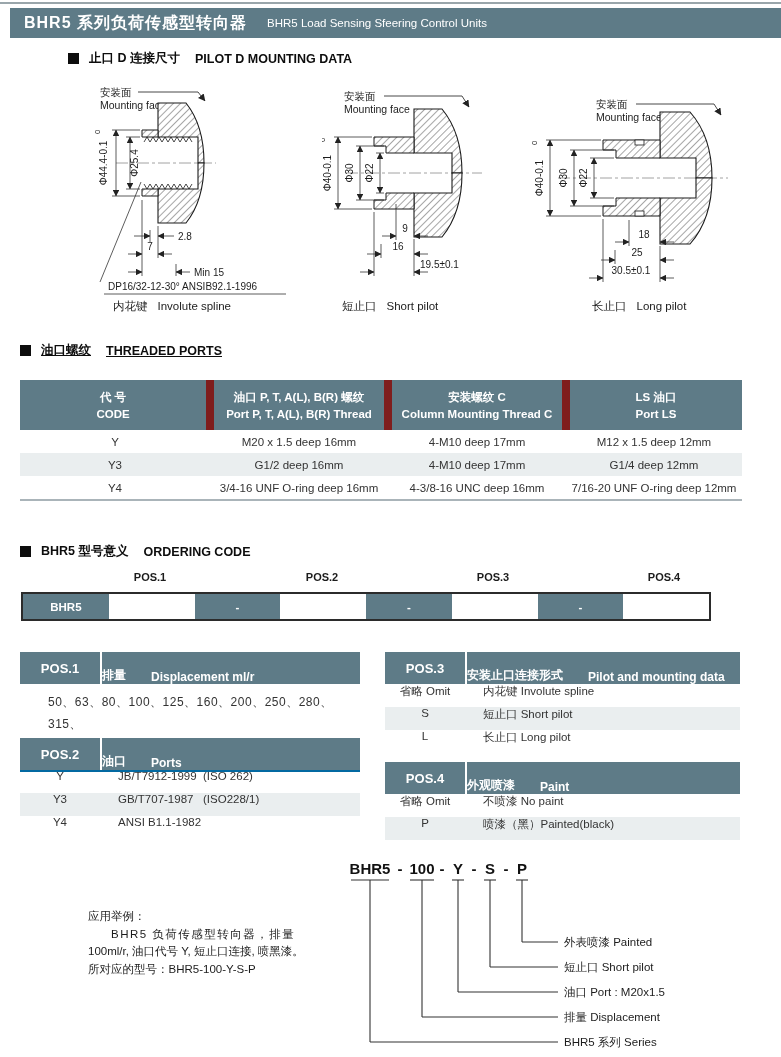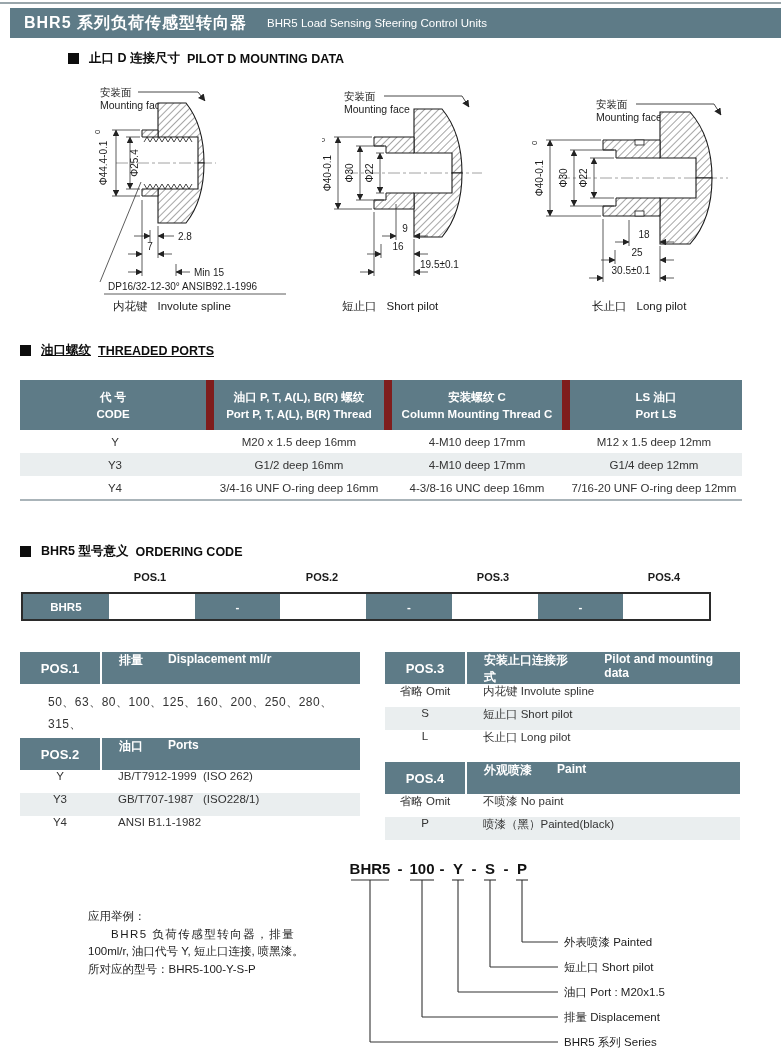--- a/index.html
+++ b/index.html
@@ -10,21 +10,21 @@
   
   .topline{position:absolute;left:0;top:2px;width:781px;height:2px;background:#9aa6ab;}
   .titlebar{position:absolute;left:10px;top:8px;width:771px;height:30px;background:#5e7b87;
             display:flex;align-items:center;padding-left:14px;box-sizing:border-box;color:#fff;}
   .titlebar .cn{font-size:16px;font-weight:bold;letter-spacing:1px;}
   .titlebar .en{font-size:11.5px;margin-left:20px;}
 
   
   .sec{position:absolute;display:flex;align-items:center;font-weight:bold;font-size:12.5px;color:#0d0d0d;}
   .sec .sq{width:11px;height:11px;background:#0d0d0d;margin-right:10px;flex:0 0 auto;}
-  .sec .en{margin-left:7px;}
+  .sec .en{margin-left:15px;}
 
   
   svg text{font-family:"Liberation Sans","DejaVu Sans",sans-serif;}
   .dt{font-size:10px;fill:#1c1c1c;}
   .ds{font-size:7.5px;fill:#1c1c1c;}
   .mf{font-size:10.5px;fill:#1c1c1c;}
   .cap{position:absolute;font-size:11.5px;color:#1c1c1c;}
   .cap .en{margin-left:10px;}
 
   
@@ -43,28 +43,28 @@
   .obar{position:absolute;left:21px;top:592px;width:686px;height:25px;border:2px solid #2b2b2b;display:flex;background:#fff;}
   .obar .cell{flex:1 1 0;}
   .obar .dark{background:#5e7b87;color:#fff;display:flex;align-items:center;justify-content:center;
               font-size:11.5px;font-weight:bold;}
 
   
   .posbox{position:absolute;font-size:11.5px;color:#333;}
   .poshead{display:flex;height:32px;background:#5e7b87;color:#fff;}
   .poshead .pl{width:80px;flex:0 0 auto;display:flex;align-items:center;justify-content:center;
                font-size:13px;font-weight:bold;border-right:2px solid #fff;}
-  .poshead .pt{flex:1;display:flex;align-items:flex-start;padding-left:17px;font-size:12px;font-weight:bold;}
+  .poshead .pt{flex:1;display:flex;align-items:flex-end;padding-left:0;font-size:12px;font-weight:bold;}
   .poshead .pt .en{margin-left:25px;}
   .posrow{display:flex;align-items:flex-start;height:23px;}
   .posrow .code{width:80px;flex:0 0 auto;text-align:center;}
   .posrow .val{padding-left:18px;white-space:pre;}
   .zebra{background:#eaeeef;}
   .pos1content{padding:7px 0 9px 28px;font-size:12px;line-height:22px;letter-spacing:0.5px;
-               border-bottom:3px solid #0369a1;color:#333;}
+               border-bottom:6px solid #0369a1;color:#333;}
 
   
   .appl{position:absolute;left:88px;top:908px;width:262px;font-size:11.5px;line-height:17.5px;color:#1c1c1c;}
   .appl .sp{letter-spacing:1.5px;}
   .mtok{font-size:15px;font-weight:bold;fill:#111;}
   .ct{font-size:11.5px;fill:#1c1c1c;}
 </style>
 </head>
 <body>
 

